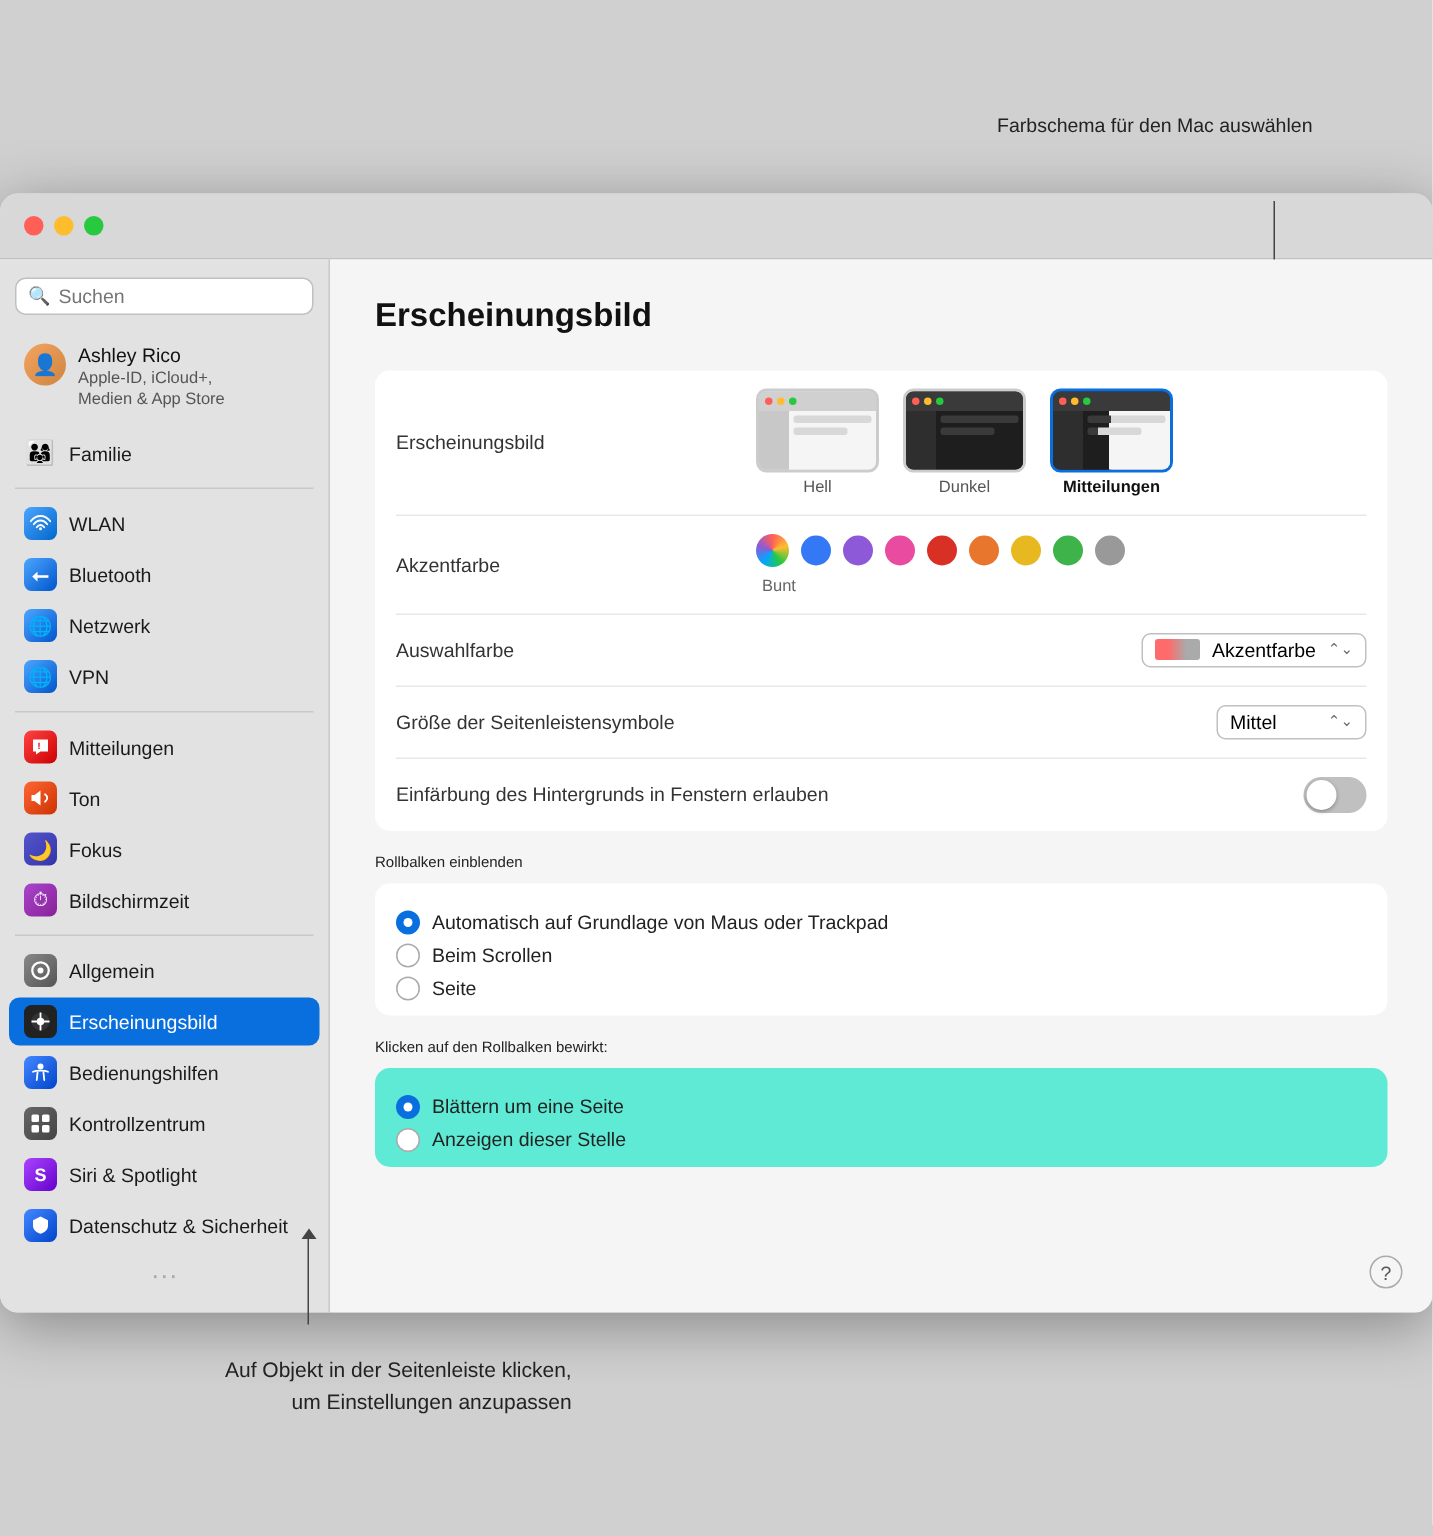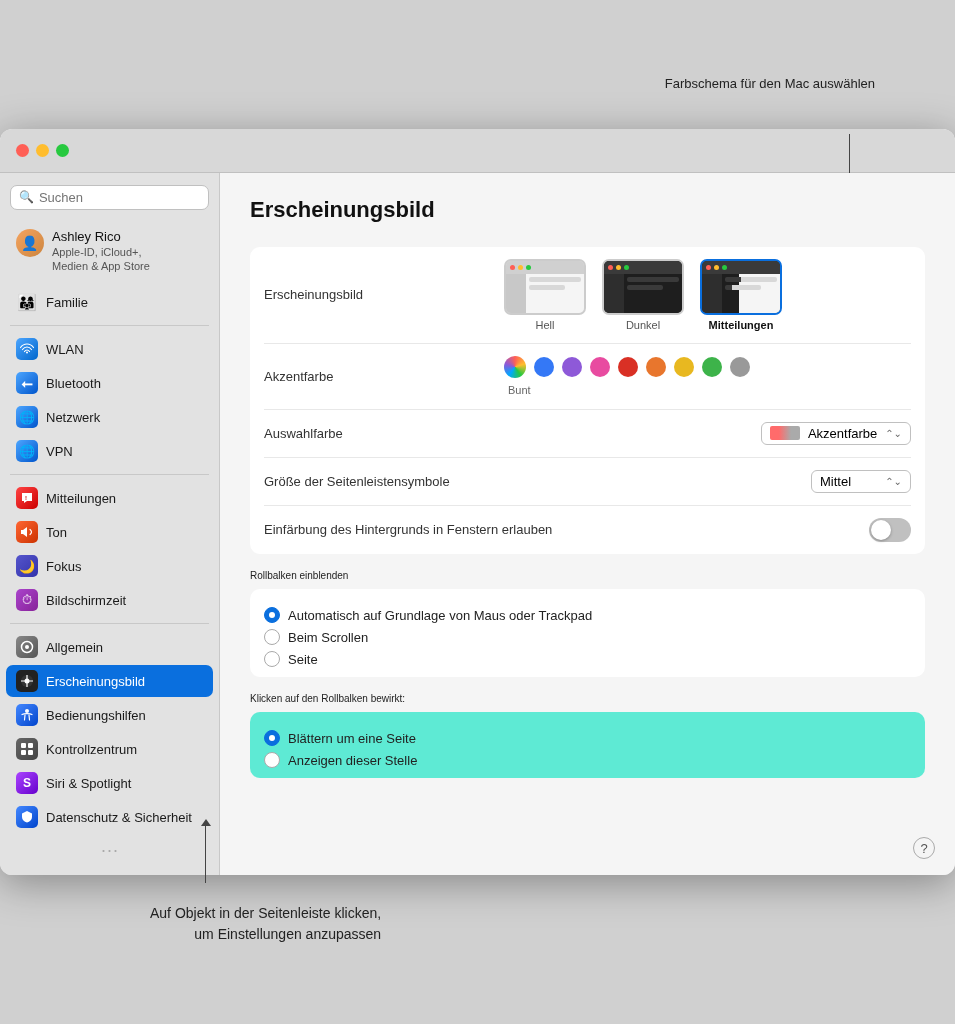--- a/index.html
+++ b/index.html
@@ -286,21 +286,21 @@
 
     
     .radio-group {
       display: flex;
       flex-direction: column;
       gap: 6px;
       margin-top: 8px;
     }
     .radio-item {
       display: flex;
-      align-items: flex-end;
+      align-items: center;
       gap: 8px;
       cursor: pointer;
     }
     .radio-circle {
       width: 16px;
       height: 16px;
       border-radius: 50%;
       border: 1.5px solid #aaa;
       background: #fff;
       position: relative;

